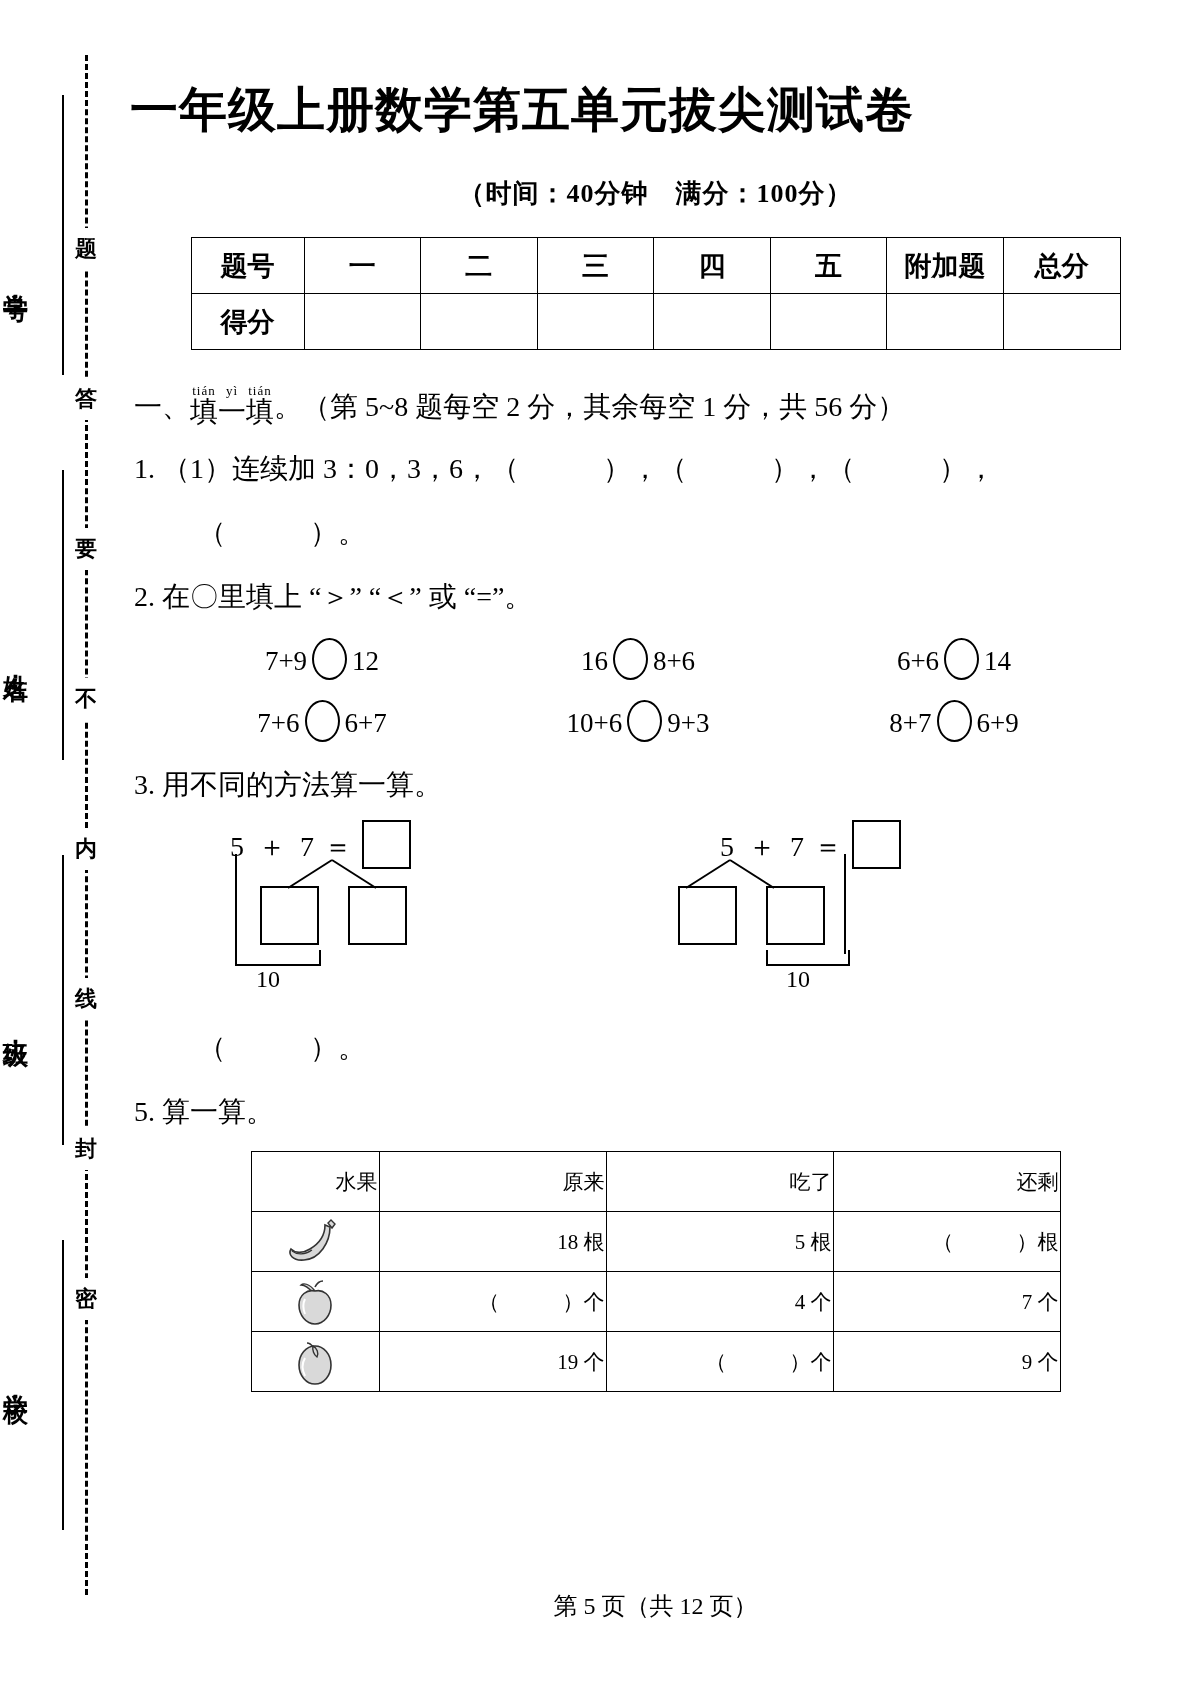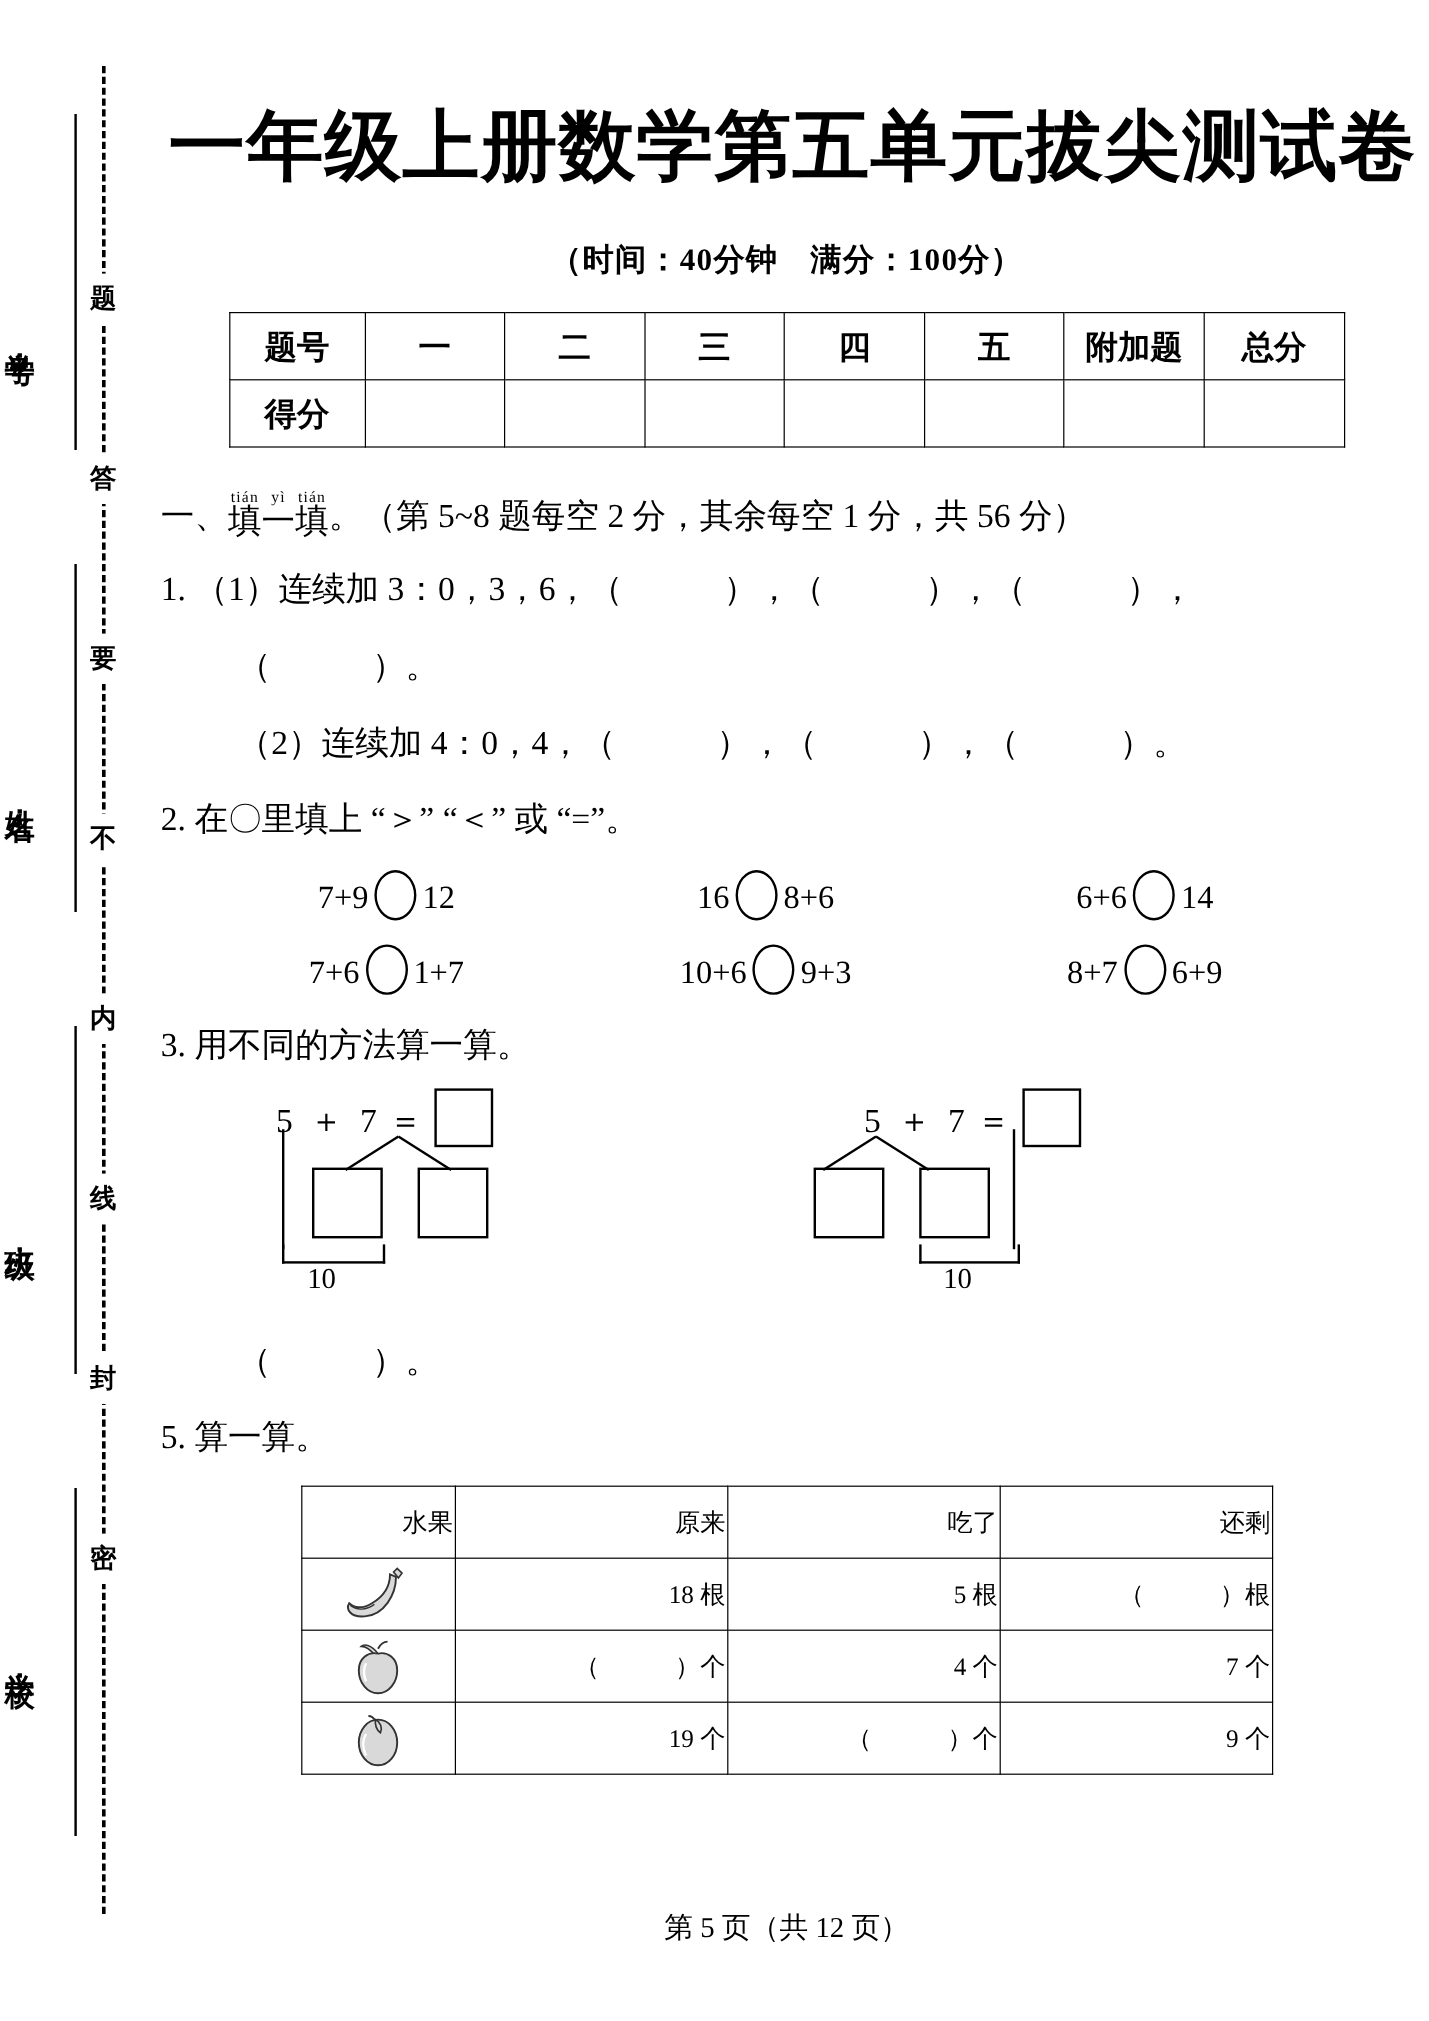--- a/index.html
+++ b/index.html
@@ -31,24 +31,24 @@
   }
   .seal-char{
     position:absolute;left:72px;
     font-family:"Liberation Sans","DejaVu Sans",sans-serif;
     font-weight:bold;font-size:22px;
     background:#fff;padding:6px 0;text-align:center;width:28px;
   }
   
   #sheet{position:absolute;left:120px;top:0;width:1071px;height:1684px;}
   #paper-title{
-    text-align:center;
+    text-align:left;
     font-family:"Liberation Sans","DejaVu Sans",sans-serif;
     font-weight:bold;
-    font-size:64px;
+    font-size:48px;
     letter-spacing:1px;
     margin:78px 0 0 0;
     padding-left:10px;
   }
   #paper-subtitle{
     text-align:center;
     font-weight:bold;
     font-size:26px;
     margin:34px 0 0 0;
     letter-spacing:1px;
@@ -219,42 +219,41 @@
 
   <div class="sec-head">
     <span>一、</span><span class="ruby"><span class="rt">tián</span><span class="rb">填</span></span><span class="ruby"><span class="rt">yì</span><span class="rb">一</span></span><span class="ruby"><span class="rt">tián</span><span class="rb">填</span></span><span>。</span><span>（第 5~8 题每空 2 分，其余每空 1 分，共 56 分）</span>
   </div>
 
   <div class="q">
     <span>1.</span>
     <span>（1）连续加 3：0，3，6，</span><span>（　　　），（　　　），（　　　），</span>
   </div>
   <div class="q q-ind">（　　　）。</div>
-  <div class="q q-ind">（2）连续加 4：0，4，（　　　），（　　　），（　　　）。</div>
 
   <div class="q">
     <span>2.</span>
     <span>在〇里填上 “＞” “＜” 或 “=”。</span>
   </div>
 
   <div class="cmp-row">
     <div class="cmp-item">
       <span>7+9</span><span class="oval"></span><span>12</span>
     </div>
     <div class="cmp-item">
       <span>16</span><span class="oval"></span><span>8+6</span>
     </div>
     <div class="cmp-item">
       <span>6+6</span><span class="oval"></span><span>14</span>
     </div>
   </div>
 
   <div class="cmp-row">
     <div class="cmp-item">
-      <span>7+6</span><span class="oval"></span><span>1+7</span>
+      <span>7+6</span><span class="oval"></span><span>6+7</span>
     </div>
     <div class="cmp-item">
       <span>10+6</span><span class="oval"></span><span>9+3</span>
     </div>
     <div class="cmp-item">
       <span>8+7</span><span class="oval"></span><span>6+9</span>
     </div>
   </div>
 
   <div class="q">

